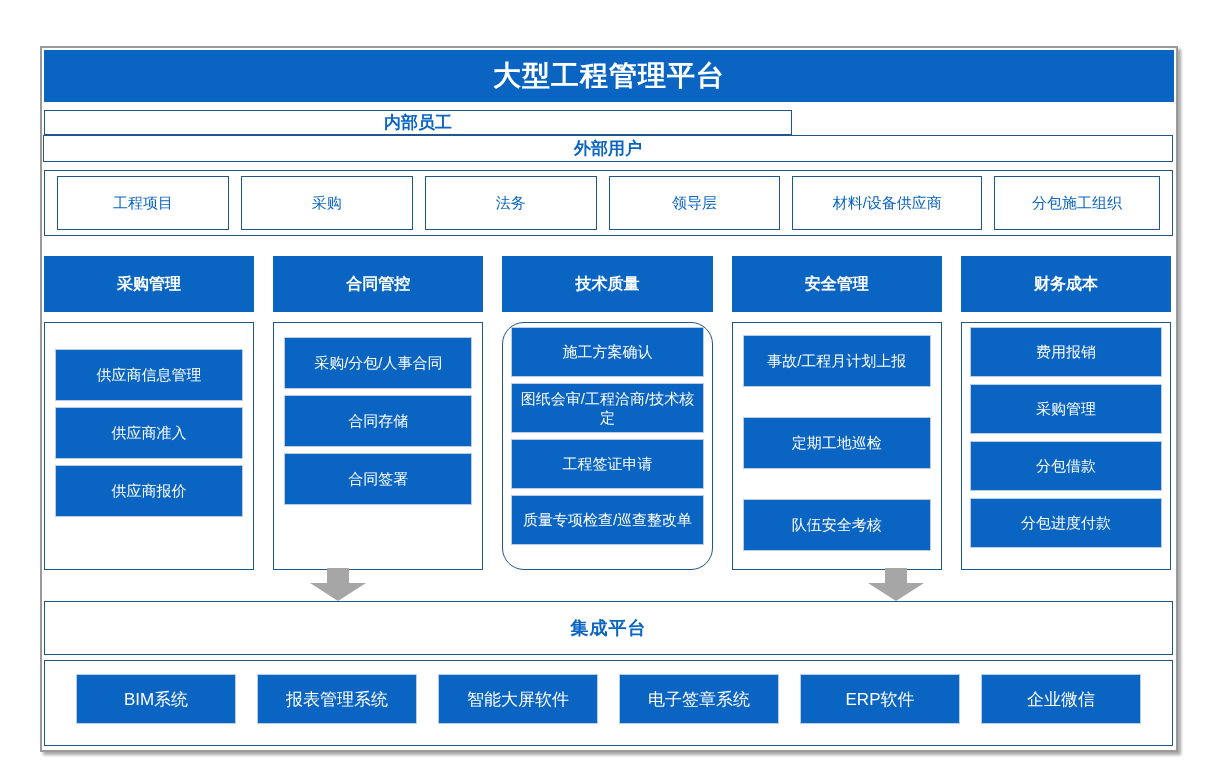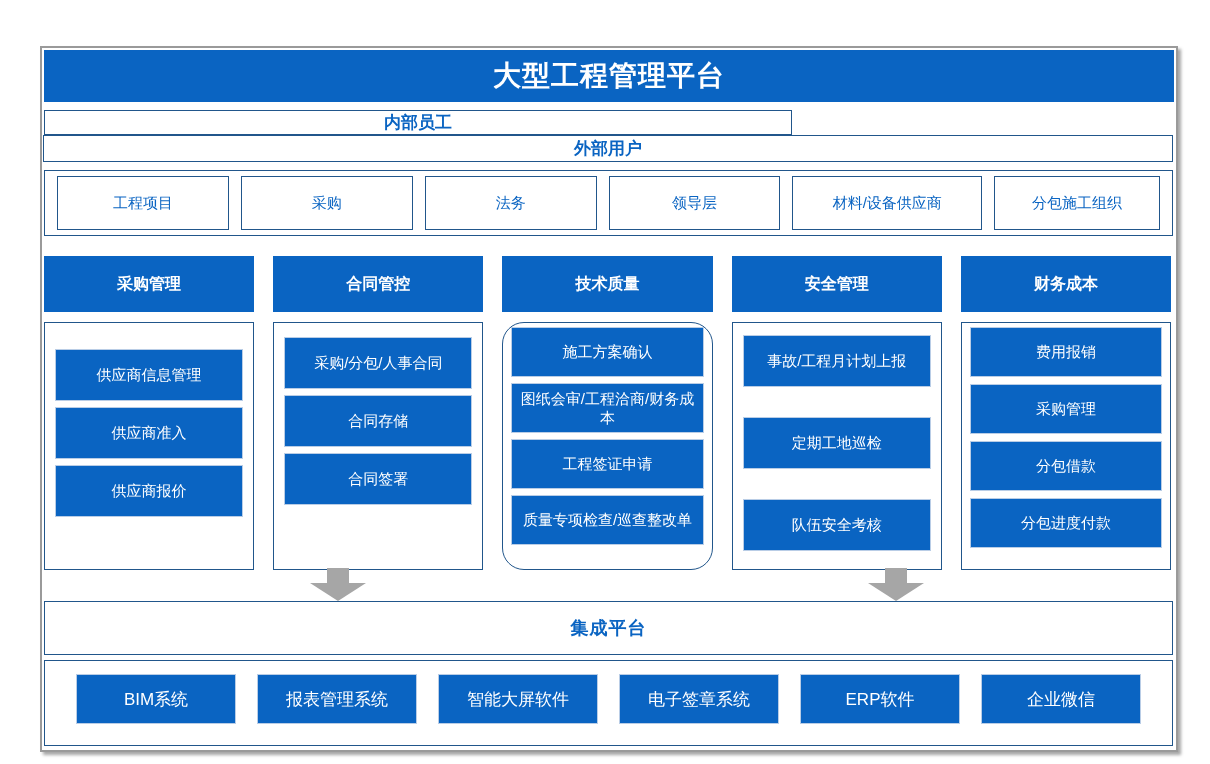--- a/index.html
+++ b/index.html
@@ -140,21 +140,21 @@
         <div class="item">采购/分包/人事合同</div>
         <div class="item">合同存储</div>
         <div class="item">合同签署</div>
       </div>
     </div>
 
     <div class="col c3">
       <div class="col-header">技术质量</div>
       <div class="col-body">
         <div class="item">施工方案确认</div>
-        <div class="item">图纸会审/工程洽商/财务成本</div>
+        <div class="item">图纸会审/工程洽商/技术核定</div>
         <div class="item">工程签证申请</div>
         <div class="item">质量专项检查/巡查整改单</div>
       </div>
     </div>
 
     <div class="col c4">
       <div class="col-header">安全管理</div>
       <div class="col-body">
         <div class="item">事故/工程月计划上报</div>
         <div class="item">定期工地巡检</div>

